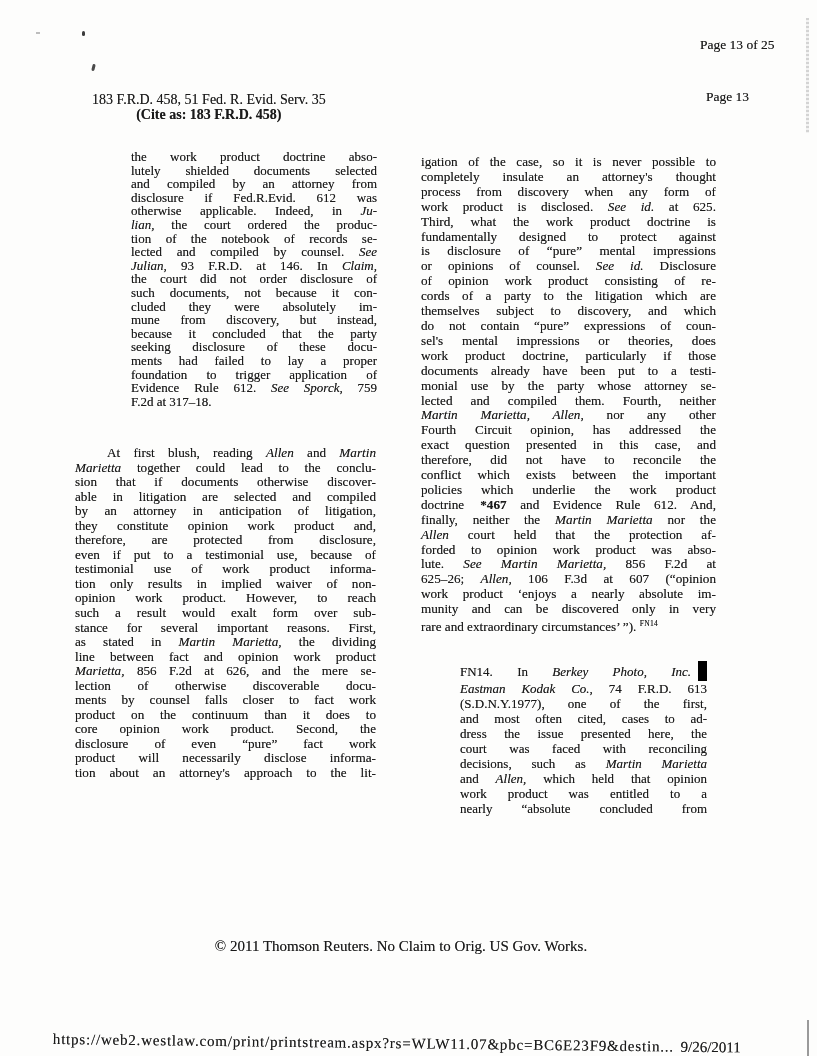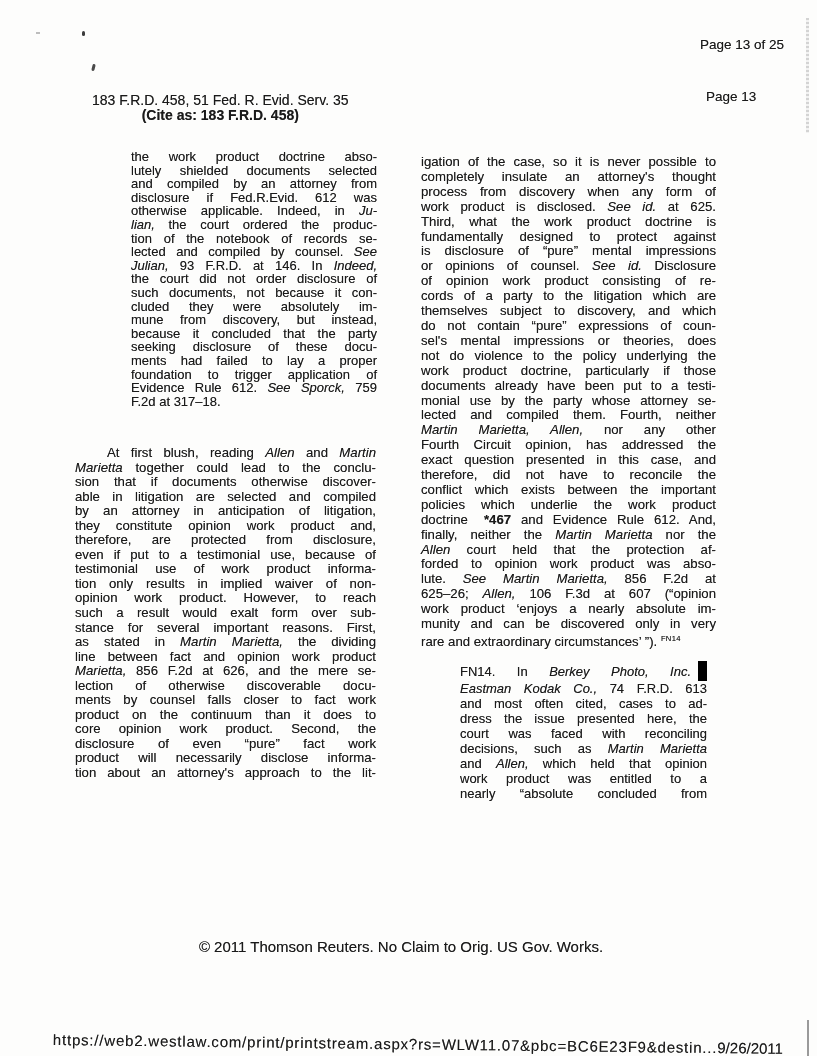--- a/index.html
+++ b/index.html
@@ -1,19 +1,19 @@
 <!DOCTYPE html>
 <html><head>
 <meta charset="utf-8">
 <style>
   html,body { margin:0; padding:0; background:#ffffff; }
   #page {
     position:relative; width:817px; height:1056px; overflow:hidden;
     background:var(--paper,#fdfdfc); color:var(--ink,#1a1a1a);
-    font-family:Liberation Sans, sans-serif;
+    font-family:Liberation Serif, serif;
     text-shadow:0 0 .35px rgba(20,20,20,.55);
   }
   .abs { position:absolute; }
 
   
   #page-indicator { left:700px; top:37px; font-size:13.5px; white-space:nowrap; }
   #cite-block { left:92px; top:93px; font-size:14px; line-height:14.5px; white-space:nowrap; }
   #cite-as { font-weight:bold;text-align:center; }
   #wl-page-number { left:706px; top:89px; font-size:13.5px; white-space:nowrap; }
 
@@ -61,21 +61,21 @@
 
   <div class="abs txtblock" id="block-quote">
       <div class="tl">the work product doctrine abso-</div>
       <div class="tl">lutely shielded documents selected</div>
       <div class="tl">and compiled by an attorney from</div>
       <div class="tl">disclosure if Fed.R.Evid. 612 was</div>
       <div class="tl">otherwise applicable. Indeed, in <i>Ju-</i></div>
       <div class="tl"><i>lian,</i> the court ordered the produc-</div>
       <div class="tl">tion of the notebook of records se-</div>
       <div class="tl">lected and compiled by counsel. <i>See</i></div>
-      <div class="tl"><i>Julian,</i> 93 F.R.D. at 146. In <i>Indeed,</i></div>
+      <div class="tl"><i>Julian,</i> 93 F.R.D. at 146. In <i>Claim,</i></div>
       <div class="tl">the court did not order disclosure of</div>
       <div class="tl">such documents, not because it con-</div>
       <div class="tl">cluded they were absolutely im-</div>
       <div class="tl">mune from discovery, but instead,</div>
       <div class="tl">because it concluded that the party</div>
       <div class="tl">seeking disclosure of these docu-</div>
       <div class="tl">ments had failed to lay a proper</div>
       <div class="tl">foundation to trigger application of</div>
       <div class="tl">Evidence Rule 612. <i>See Sporck,</i> 759</div>
       <div class="tl end">F.2d at 317–18.</div>
@@ -114,21 +114,20 @@
       <div class="tl">work product is disclosed. <i>See id.</i> at 625.</div>
       <div class="tl">Third, what the work product doctrine is</div>
       <div class="tl">fundamentally designed to protect against</div>
       <div class="tl">is disclosure of “pure” mental impressions</div>
       <div class="tl">or opinions of counsel. <i>See id.</i> Disclosure</div>
       <div class="tl">of opinion work product consisting of re-</div>
       <div class="tl">cords of a party to the litigation which are</div>
       <div class="tl">themselves subject to discovery, and which</div>
       <div class="tl">do not contain “pure” expressions of coun-</div>
       <div class="tl">sel's mental impressions or theories, does</div>
-      <div class="tl">not do violence to the policy underlying the</div>
       <div class="tl">work product doctrine, particularly if those</div>
       <div class="tl">documents already have been put to a testi-</div>
       <div class="tl">monial use by the party whose attorney se-</div>
       <div class="tl">lected and compiled them. Fourth, neither</div>
       <div class="tl"><i>Martin Marietta, Allen,</i> nor any other</div>
       <div class="tl">Fourth Circuit opinion, has addressed the</div>
       <div class="tl">exact question presented in this case, and</div>
       <div class="tl">therefore, did not have to reconcile the</div>
       <div class="tl">conflict which exists between the important</div>
       <div class="tl">policies which underlie the work product</div>
@@ -139,20 +138,21 @@
       <div class="tl">lute. <i>See Martin Marietta,</i> 856 F.2d at</div>
       <div class="tl">625–26; <i>Allen,</i> 106 F.3d at 607 (“opinion</div>
       <div class="tl">work product ‘enjoys a nearly absolute im-</div>
       <div class="tl">munity and can be discovered only in very</div>
       <div class="tl end">rare and extraordinary circumstances’ ”). <span class="fnref">FN14</span></div>
     </div>
 
   <div class="abs txtblock" id="footnote-fn14">
       <div class="tl">FN14. In <i>Berkey Photo, Inc.</i><span class="blackmark"></span></div>
       <div class="tl"><i>Eastman Kodak Co.,</i> 74 F.R.D. 613</div>
+      <div class="tl">(S.D.N.Y.1977), one of the first,</div>
       <div class="tl">and most often cited, cases to ad-</div>
       <div class="tl">dress the issue presented here, the</div>
       <div class="tl">court was faced with reconciling</div>
       <div class="tl">decisions, such as <i>Martin Marietta</i></div>
       <div class="tl">and <i>Allen,</i> which held that opinion</div>
       <div class="tl">work product was entitled to a</div>
       <div class="tl">nearly “absolute concluded from</div>
     </div>
 
   <div class="abs" id="copyright">© 2011 Thomson Reuters. No Claim to Orig. US Gov. Works.</div>

